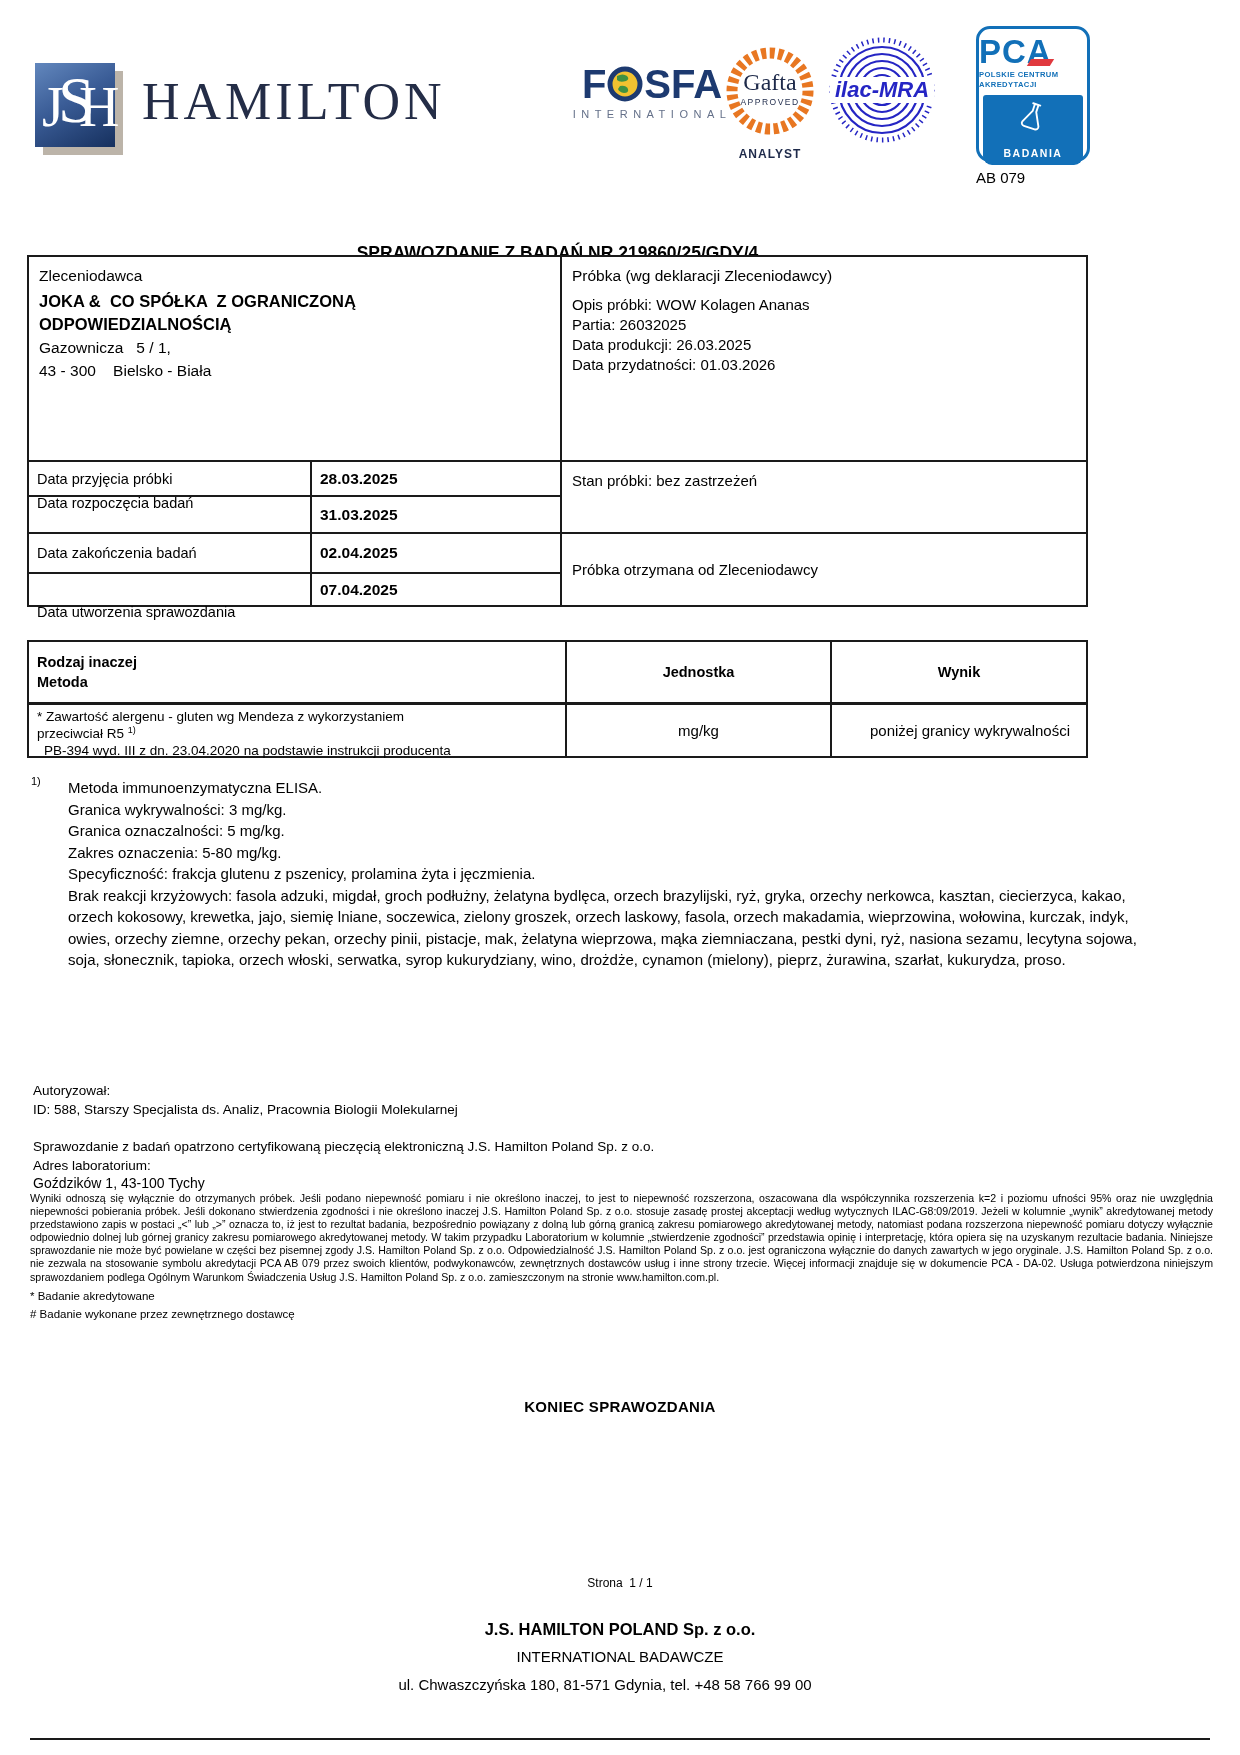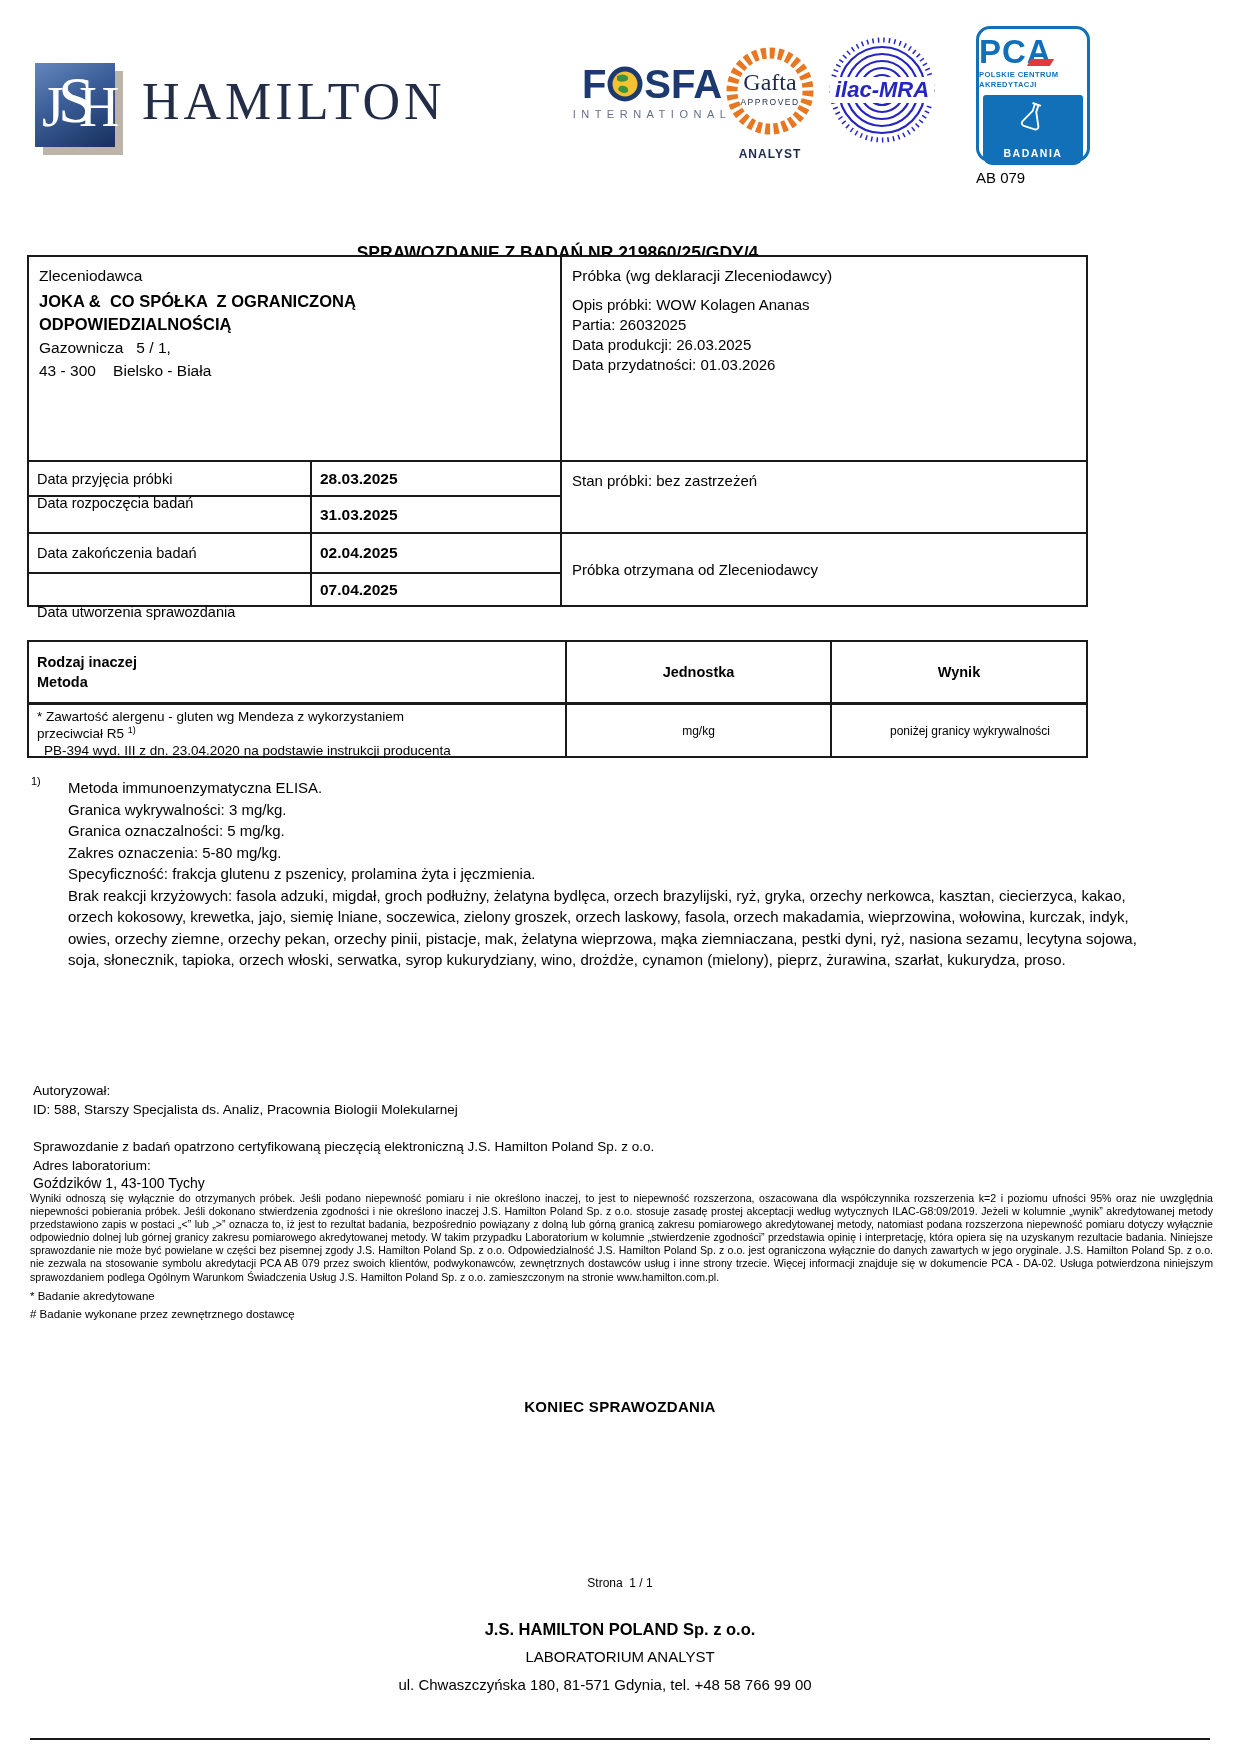--- a/index.html
+++ b/index.html
@@ -57,21 +57,21 @@
   .sample-header { font-size:15.5px; margin-bottom:10px; }
   .sample-line   { font-size:15px; line-height:20px; }
   .date-label { font-size:14.5px; display:flex; align-items:center; }
   .date-value { font-size:15.5px; font-weight:bold; display:flex; align-items:center; }
   .state-line { font-size:15px; }
   .received-line { font-size:15px; display:flex; align-items:center; }
   .th { font-size:14.5px; font-weight:bold; }
   .th-left { line-height:20px; }
   .th-center { display:flex; align-items:center; justify-content:center; }
   .td-left { font-size:13.5px; line-height:17.2px; }
-  .td-center { font-size:12px; display:flex; align-items:center; justify-content:center; }
+  .td-center { font-size:15px; display:flex; align-items:center; justify-content:center; }
   .method-indent { padding-left:7px; }
   sup.fn { font-size:9px; vertical-align:super; line-height:0; }
 
   
   .footnote-marker { position:absolute; left:31px; top:775px; font-size:11px; }
   .footnote-body { position:absolute; left:68px; top:777px; width:1085px; font-size:15px; line-height:21.5px; }
 
   
   .auth-label   { position:absolute; left:33px; top:1083px; font-size:13.5px; }
   .auth-person  { position:absolute; left:33px; top:1102px; font-size:13.5px; }
@@ -238,17 +238,17 @@
   <div class="lab-addr">Goździków 1, 43-100 Tychy</div>
 
   <div class="fine-print">Wyniki odnoszą się wyłącznie do otrzymanych próbek. Jeśli podano niepewność pomiaru i nie określono inaczej, to jest to niepewność rozszerzona, oszacowana dla współczynnika rozszerzenia k=2 i poziomu ufności 95% oraz nie uwzględnia niepewności pobierania próbek. Jeśli dokonano stwierdzenia zgodności i nie określono inaczej J.S. Hamilton Poland Sp. z o.o. stosuje zasadę prostej akceptacji według wytycznych ILAC-G8:09/2019. Jeżeli w kolumnie „wynik” akredytowanej metody przedstawiono zapis w postaci „&lt;” lub „&gt;” oznacza to, iż jest to rezultat badania, bezpośrednio powiązany z dolną lub górną granicą zakresu pomiarowego akredytowanej metody, natomiast podana rozszerzona niepewność pomiaru dotyczy wyłącznie odpowiednio dolnej lub górnej granicy zakresu pomiarowego akredytowanej metody. W takim przypadku Laboratorium w kolumnie „stwierdzenie zgodności” przedstawia opinię i interpretację, która opiera się na uzyskanym rezultacie badania. Niniejsze sprawozdanie nie może być powielane w części bez pisemnej zgody J.S. Hamilton Poland Sp. z o.o. Odpowiedzialność J.S. Hamilton Poland Sp. z o.o. jest ograniczona wyłącznie do danych zawartych w jego oryginale. J.S. Hamilton Poland Sp. z o.o. nie zezwala na stosowanie symbolu akredytacji PCA AB 079 przez swoich klientów, podwykonawców, zewnętrznych dostawców usług i inne strony trzecie. Więcej informacji znajduje się w dokumencie PCA - DA-02. Usługa potwierdzona niniejszym sprawozdaniem podlega Ogólnym Warunkom Świadczenia Usług J.S. Hamilton Poland Sp. z o.o. zamieszczonym na stronie www.hamilton.com.pl.</div>
   <div class="note-accredited">* Badanie akredytowane</div>
   <div class="note-external"># Badanie wykonane przez zewnętrznego dostawcę</div>
 
   <div class="end-note">KONIEC SPRAWOZDANIA</div>
   <div class="page-num">Strona  1 / 1</div>
 
   <div class="ftr-company">J.S. HAMILTON POLAND Sp. z o.o.</div>
-  <div class="ftr-lab">LABORATORIUM ANALYST</div>
+  <div class="ftr-lab">INTERNATIONAL BADAWCZE</div>
   <div class="ftr-addr">ul. Chwaszczyńska 180, 81-571 Gdynia, tel. +48 58 766 99 00</div>
   <div class="ftr-line"></div>
 
 </div>
 
 </body></html>

